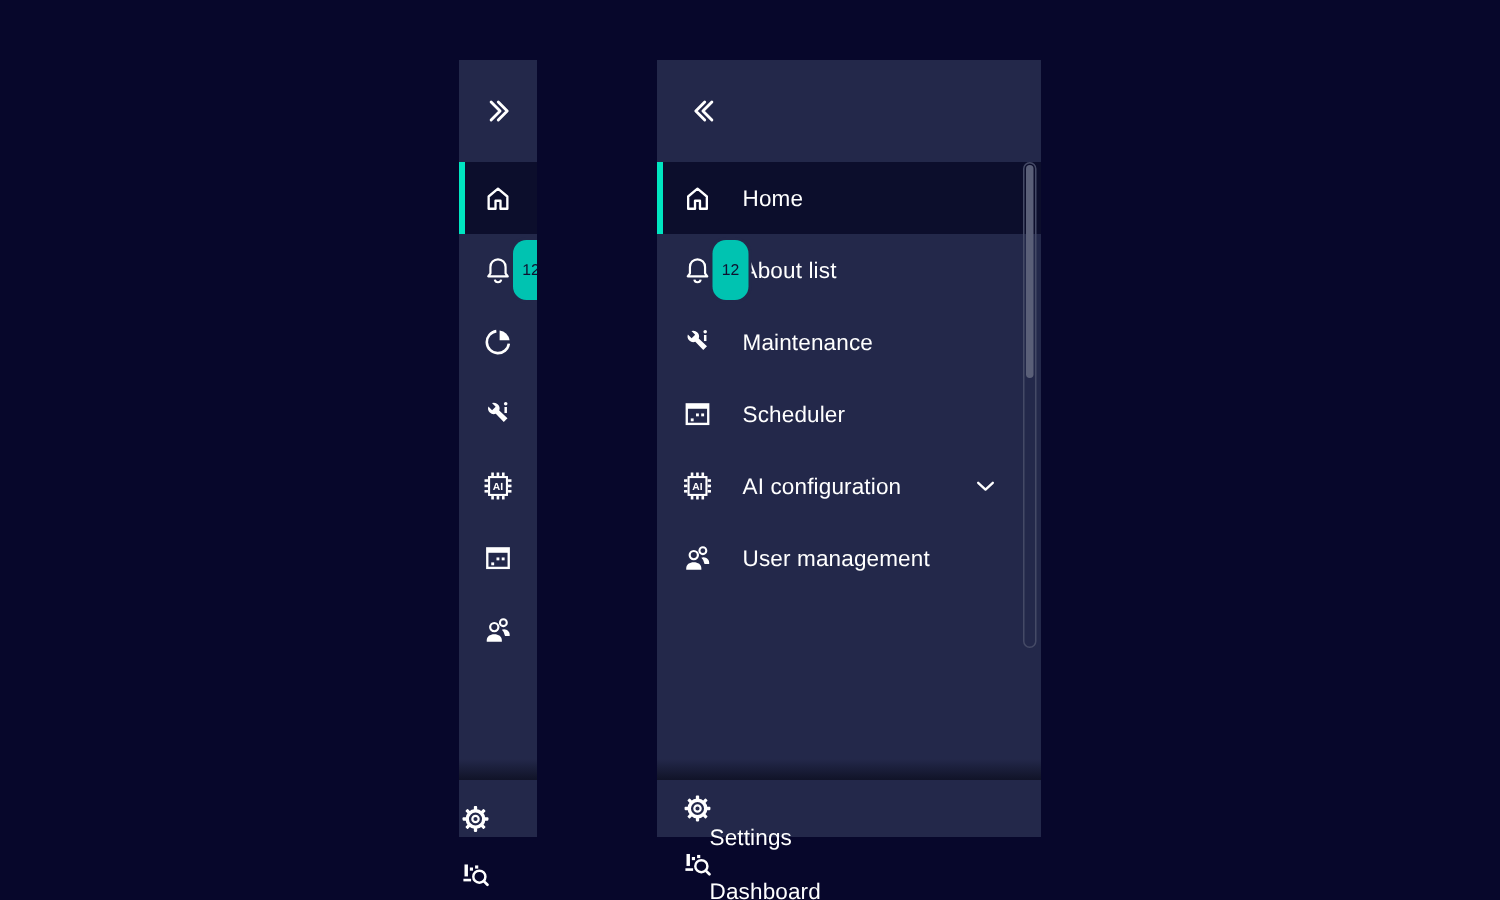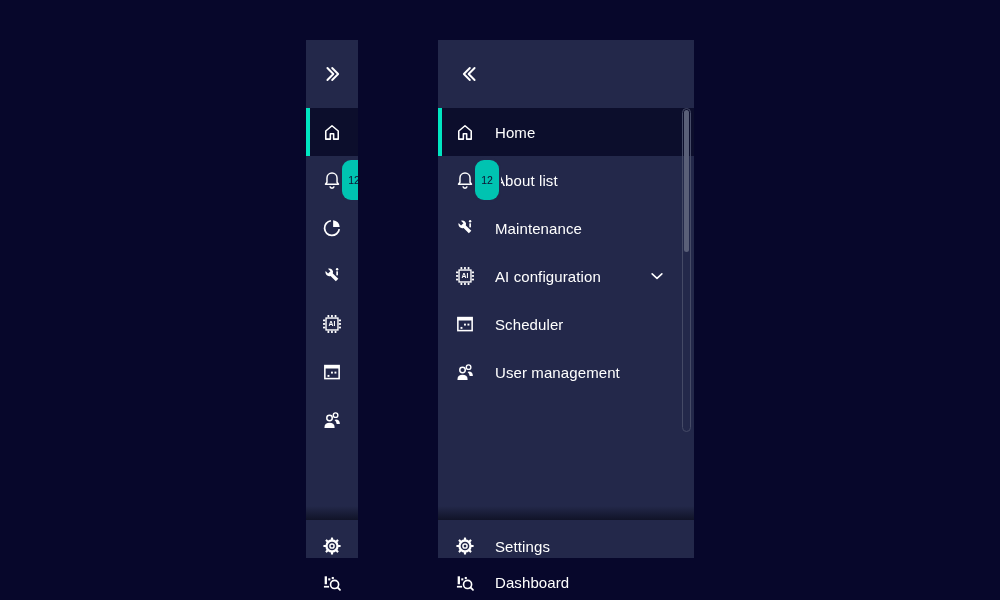--- a/index.html
+++ b/index.html
@@ -52,21 +52,21 @@
   .row-chevron { position:absolute; right:28px; top:50%; transform:translateY(-50%); display:flex; }
 
   .bottom-nav {
     position:relative; height:126px; box-sizing:border-box; padding-top:8px; z-index:2;
   }
   .bottom-nav::before {
     content:""; position:absolute; left:0; right:0; top:-14px; height:14px;
     background:linear-gradient(to top, rgba(1,2,12,0.55), rgba(1,2,12,0));
     pointer-events:none;
   }
-  .bottom-item { height:36px; display:flex; align-items:center; cursor:pointer; }
+  .bottom-item { height:36px; display:flex; align-items:flex-start; cursor:pointer;flex-direction:column; }
   #collapsed-sidebar .bottom-item { justify-content:center; }
   #expanded-sidebar  .bottom-item { padding-left:16px; }
 
   .scrollbar {
     position:absolute; top:68px; right:3px; width:9px; height:324px;
     border-radius:5px; box-sizing:border-box; z-index:3;
   }
   .scrollbar-thumb {
     position:absolute; top:1px; left:1px; right:1px; height:142px; border-radius:4px;
   }
@@ -248,20 +248,32 @@
               <path d="M12.9 9.4A4.2 4.2 0 0 0 7.6 4l2.7 2.7-2.6 2.6L5 6.6a4.2 4.2 0 0 0 5.4 5.3l5.8 5.9 2.7-2.7z" fill="currentColor"></path>
               <circle cx="17.6" cy="4.6" r="1.3" fill="currentColor"></circle>
               <rect x="16.7" y="6.9" width="1.8" height="4.4" fill="currentColor"></rect>
             </svg>
           </span>
           <span class="nav-label">Maintenance</span>
         </div>
         <div class="nav-item">
           <span class="icon-wrap">
             <svg width="22" height="22" viewBox="0 0 24 24" aria-hidden="true">
+              <rect x="4.2" y="5" width="15.6" height="14.2" fill="none" stroke="currentColor" stroke-width="1.7"></rect>
+              <rect x="4.2" y="5" width="15.6" height="3.2" fill="currentColor"></rect>
+              <rect x="10.9" y="11.6" width="2.1" height="2.1" fill="currentColor"></rect>
+              <rect x="14.7" y="11.6" width="2.1" height="2.1" fill="currentColor"></rect>
+              <rect x="7.1" y="15.2" width="2.1" height="2.1" fill="currentColor"></rect>
+            </svg>
+          </span>
+          <span class="nav-label">Scheduler</span>
+        </div>
+        <div class="nav-item">
+          <span class="icon-wrap">
+            <svg width="22" height="22" viewBox="0 0 24 24" aria-hidden="true">
               <g fill="currentColor">
                 <rect x="7.1" y="2.2" width="1.9" height="2.5"></rect>
                 <rect x="11" y="2.2" width="1.9" height="2.5"></rect>
                 <rect x="14.9" y="2.2" width="1.9" height="2.5"></rect>
                 <rect x="7.1" y="19.3" width="1.9" height="2.5"></rect>
                 <rect x="11" y="19.3" width="1.9" height="2.5"></rect>
                 <rect x="14.9" y="19.3" width="1.9" height="2.5"></rect>
                 <rect x="2.2" y="7.1" width="2.5" height="1.9"></rect>
                 <rect x="2.2" y="11" width="2.5" height="1.9"></rect>
                 <rect x="2.2" y="14.9" width="2.5" height="1.9"></rect>
@@ -276,32 +288,20 @@
           <span class="nav-label">AI configuration</span>
           <span class="row-chevron">
             <svg width="18" height="18" viewBox="0 0 24 24" aria-hidden="true">
               <path d="M5.5 9.2 12 15.2 18.5 9.2" fill="none" stroke="currentColor" stroke-width="2.1" stroke-linecap="round" stroke-linejoin="round"></path>
             </svg>
           </span>
         </div>
         <div class="nav-item">
           <span class="icon-wrap">
             <svg width="22" height="22" viewBox="0 0 24 24" aria-hidden="true">
-              <rect x="4.2" y="5" width="15.6" height="14.2" fill="none" stroke="currentColor" stroke-width="1.7"></rect>
-              <rect x="4.2" y="5" width="15.6" height="3.2" fill="currentColor"></rect>
-              <rect x="10.9" y="11.6" width="2.1" height="2.1" fill="currentColor"></rect>
-              <rect x="14.7" y="11.6" width="2.1" height="2.1" fill="currentColor"></rect>
-              <rect x="7.1" y="15.2" width="2.1" height="2.1" fill="currentColor"></rect>
-            </svg>
-          </span>
-          <span class="nav-label">Scheduler</span>
-        </div>
-        <div class="nav-item">
-          <span class="icon-wrap">
-            <svg width="22" height="22" viewBox="0 0 24 24" aria-hidden="true">
               <circle cx="15.9" cy="6.7" r="2.5" fill="none" stroke="currentColor" stroke-width="1.5"></circle>
               <circle cx="9.3" cy="9.9" r="3" fill="none" stroke="currentColor" stroke-width="1.6"></circle>
               <path d="M3.8 20.6v-1c0-2.9 2.4-4.5 5.5-4.5s5.5 1.6 5.5 4.5v1z" fill="currentColor"></path>
               <path d="M16.4 11.4c2.4.2 4.1 1.7 4.1 4v.9h-3.4a7 7 0 0 0-2.3-4.4c.5-.3 1-.5 1.6-.5z" fill="currentColor"></path>
             </svg>
           </span>
           <span class="nav-label">User management</span>
         </div>
       </nav>
     <div class="scrollbar" style="border: 1px solid rgb(69, 74, 102);">

